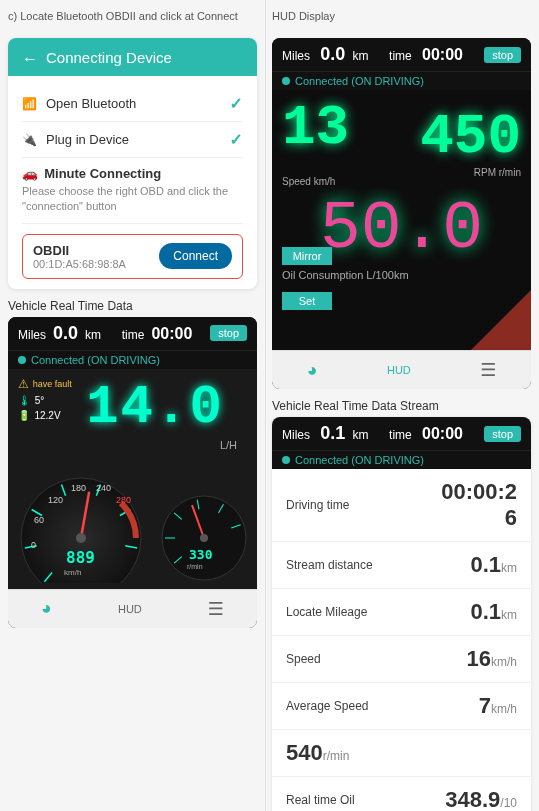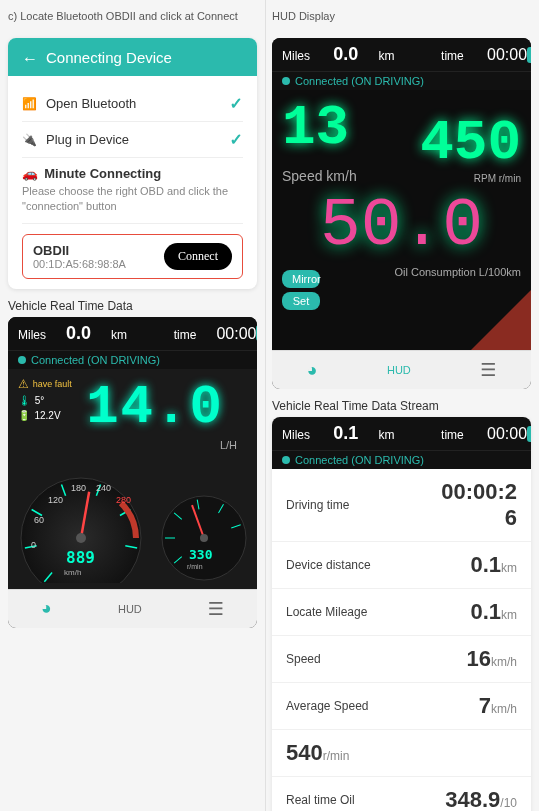--- a/index.html
+++ b/index.html
@@ -115,28 +115,27 @@
       font-weight: 600;
       color: #333;
     }
 
     .obd-mac {
       font-size: 11px;
       color: #888;
     }
 
     .connect-btn {
-      background: #000000;
+      background: #0369a1;
       color: #fff;
       border: none;
       border-radius: 16px;
       padding: 6px 14px;
       font-size: 12px;
       cursor: pointer;
-      font-family: Liberation Serif, serif;
     }
 
     
     .vehicle-label {
       font-size: 12px;
       color: #333;
       font-weight: 500;
       margin-bottom: 4px;
     }
 
@@ -152,33 +151,33 @@
       display: flex;
       align-items: center;
       justify-content: space-between;
     }
 
     .dash-miles {
       color: #fff;
       font-size: 12px;
       display: flex;
       align-items: baseline;
-      gap: 20px;
+      gap: 7px;
     }
 
     .dash-miles-num {
       font-size: 18px;
       font-weight: 700;
       color: #fff;
     }
 
     .dash-time {
       color: #fff;
       font-size: 16px;
-      font-weight: 400;
+      font-weight: 700;
     }
 
     .stop-btn {
       background: #2bbaad;
       color: #fff;
       border: none;
       border-radius: 3px;
       padding: 2px 8px;
       font-size: 11px;
       cursor: pointer;
@@ -336,21 +335,21 @@
       display: flex;
       flex-direction: column;
       gap: 4px;
       height: 260px;
       position: relative;
     }
 
     .hud-top-nums {
       display: flex;
       justify-content: space-between;
-      align-items: flex-end;
+      align-items: center;
     }
 
     .hud-big-left {
       font-family: 'Courier New', monospace;
       font-size: 56px;
       color: #00ff99;
       text-shadow: 0 0 12px #00ff99;
       font-weight: 900;
       line-height: 1;
     }
@@ -358,23 +357,23 @@
     .hud-big-right {
       font-family: 'Courier New', monospace;
       font-size: 56px;
       color: #00ff99;
       text-shadow: 0 0 12px #00ff99;
       font-weight: 900;
       line-height: 1;
     }
 
     .hud-sub-left {
-      font-size: 14px;
+      font-size: 10px;
       color: #aaa;
-      margin-top: 12px;
+      margin-top: 20px;
     }
 
     .hud-sub-right {
       font-size: 10px;
       color: #aaa;
       text-align: right;
       margin-top: 2px;
     }
 
     .hud-center-num {
@@ -382,44 +381,45 @@
       font-family: 'Courier New', monospace;
       font-size: 68px;
       font-weight: 400;
       color: #ec4899;
       text-shadow: 0 0 16px #00ff99;
       margin-top: 4px;
       line-height: 1;
     }
 
     .hud-center-sub {
-      text-align: right;
+      text-align: left;
       font-size: 11px;
       color: #aaa;
       margin-top: 2px;
     }
 
     .hud-bottom-area {
       position: absolute;
       bottom: 40px;
       left: 10px;
       display: flex;
       flex-direction: column;
       gap: 4px;
     }
 
     .hud-btn {
       background: #2bbaad;
       color: #fff;
       border: none;
-      border-radius: 8px;
+      border-radius: 0;
       padding: 3px 10px;
       font-size: 11px;
       cursor: pointer;
-      width: 38px;
+      width: 50px;
+      margin-top: 23px;
     }
 
     
     .hud-triangle {
       position: absolute;
       bottom: 0;
       right: 0;
       width: 0;
       height: 0;
       border-left: 60px solid transparent;
@@ -756,21 +756,21 @@
         <div class="stream-data-rows">
 
           <div class="data-row">
             <span class="data-row-label">Driving time</span>
             <span class="data-row-value">
               00:00:2<br>6
             </span>
           </div>
 
           <div class="data-row">
-            <span class="data-row-label">Device distance</span>
+            <span class="data-row-label">Stream distance</span>
             <span class="data-row-value">
               0.1<span class="unit">km</span>
             </span>
           </div>
 
           <div class="data-row">
             <span class="data-row-label">Locate Mileage</span>
             <span class="data-row-value">
               0.1<span class="unit">km</span>
             </span>

